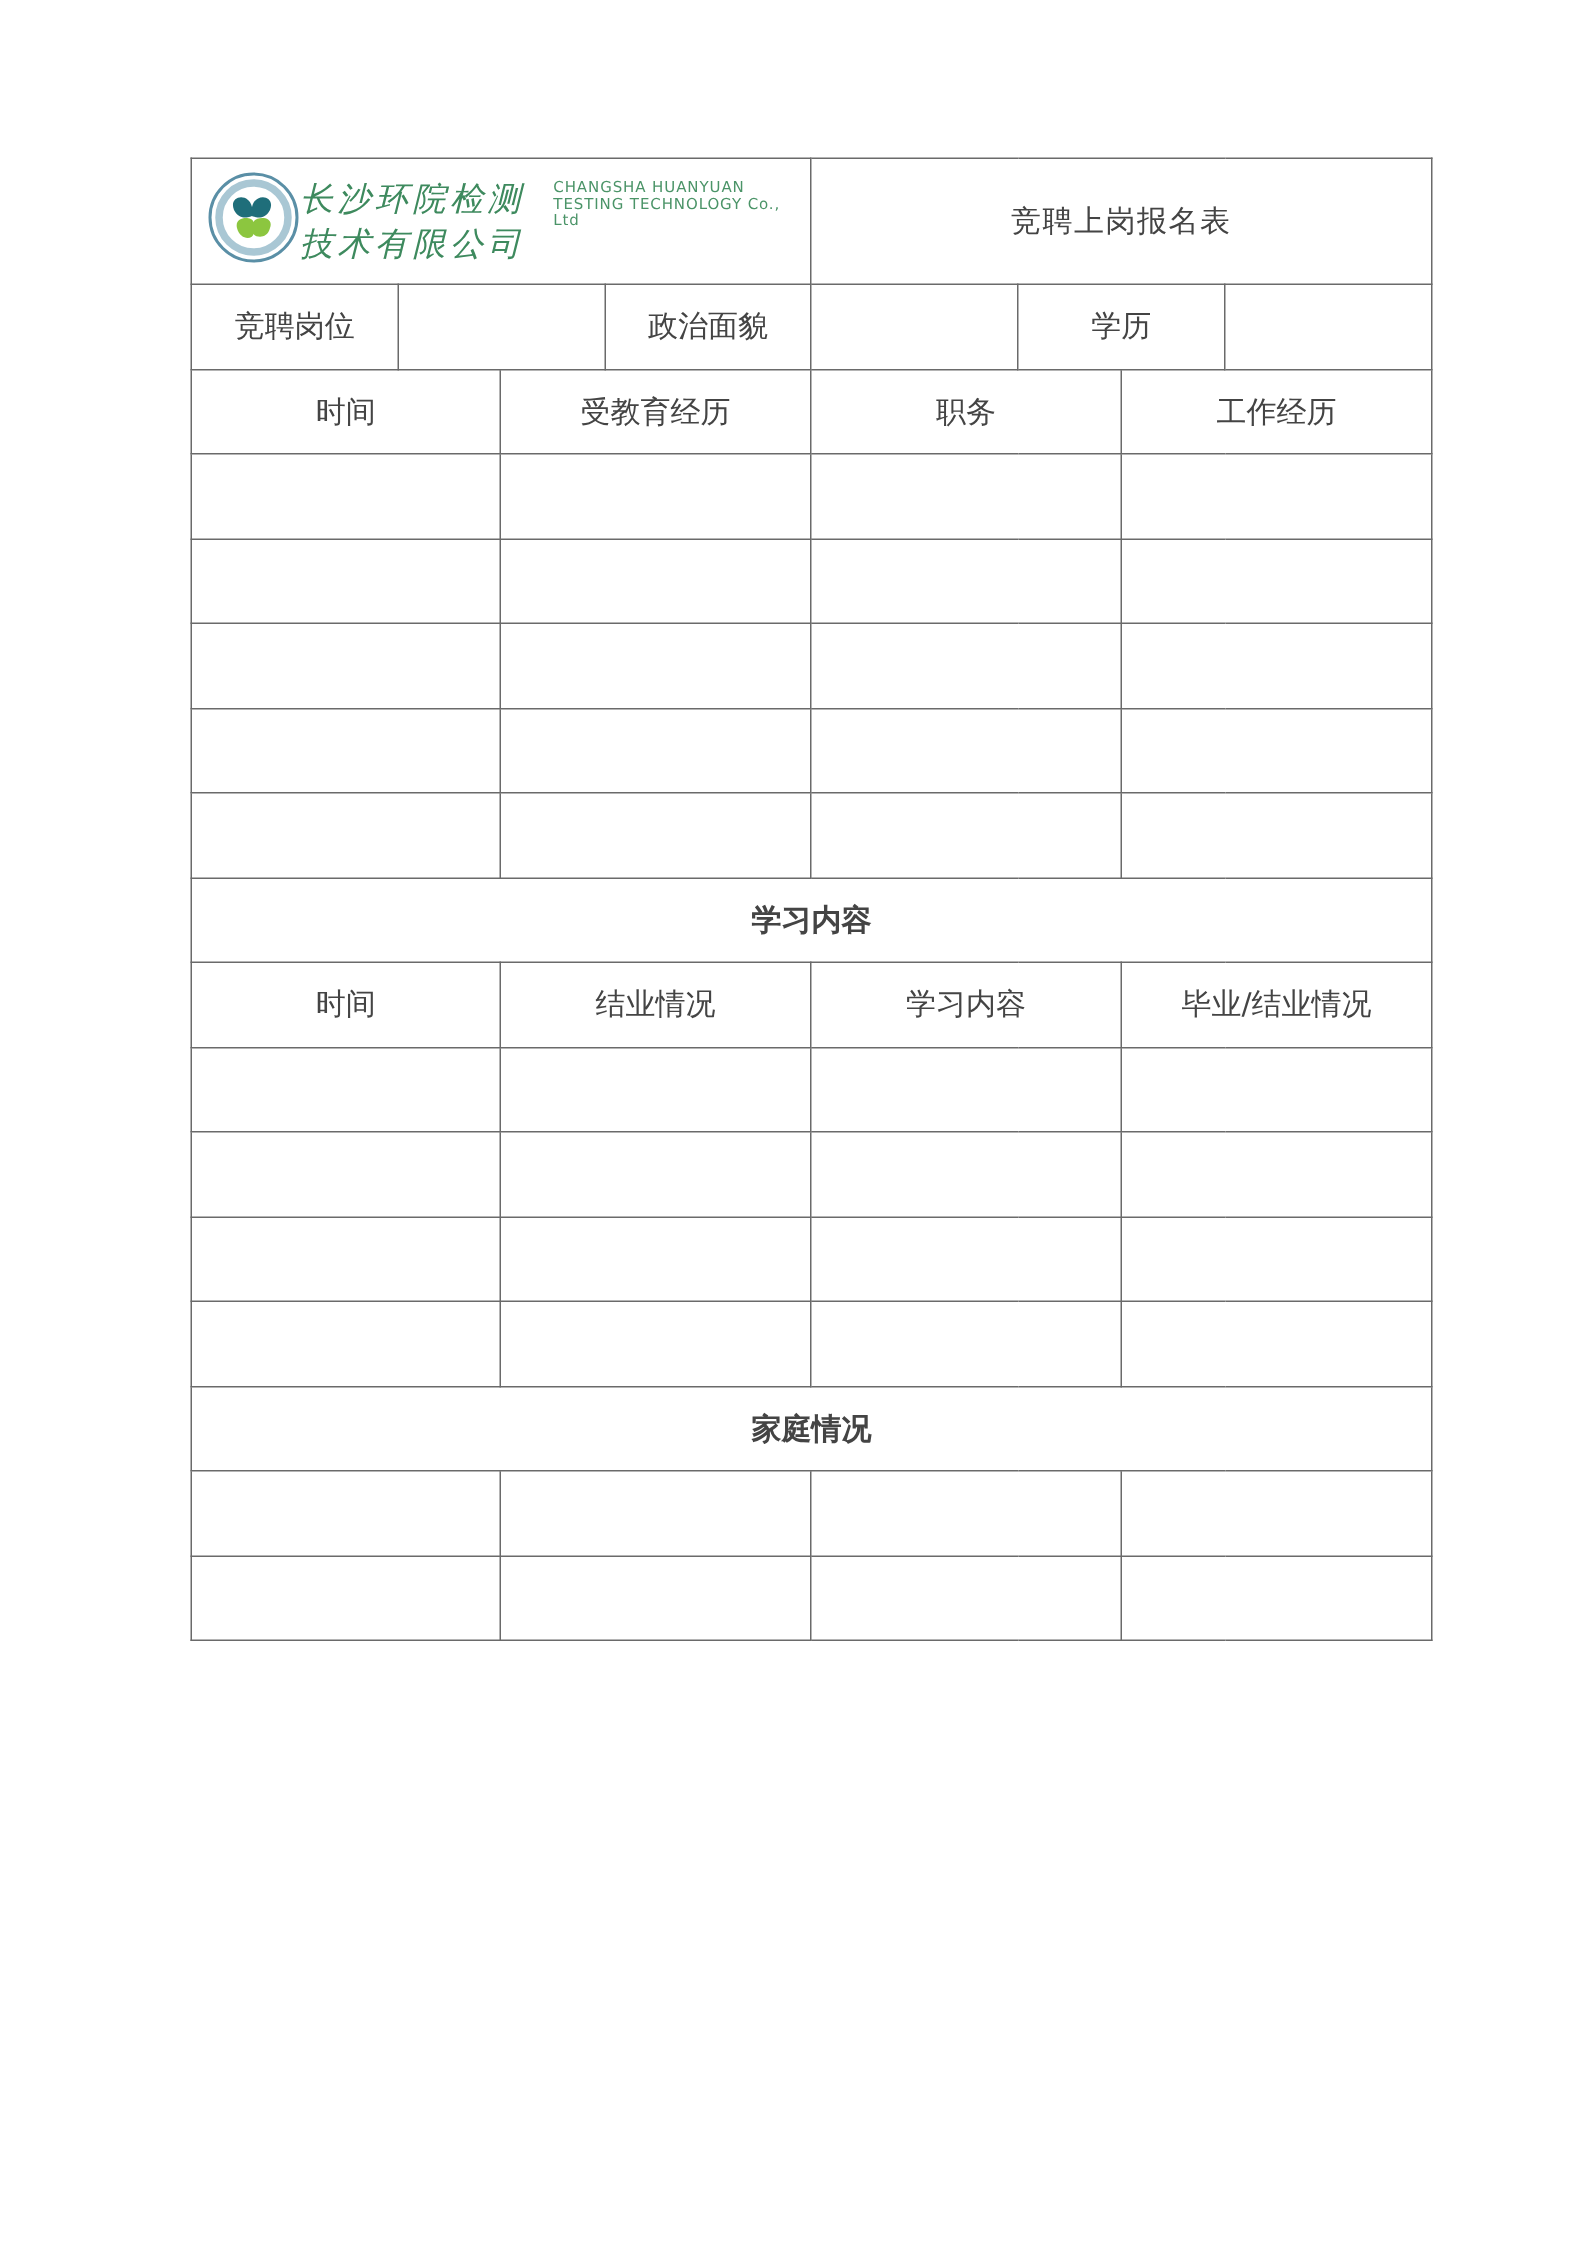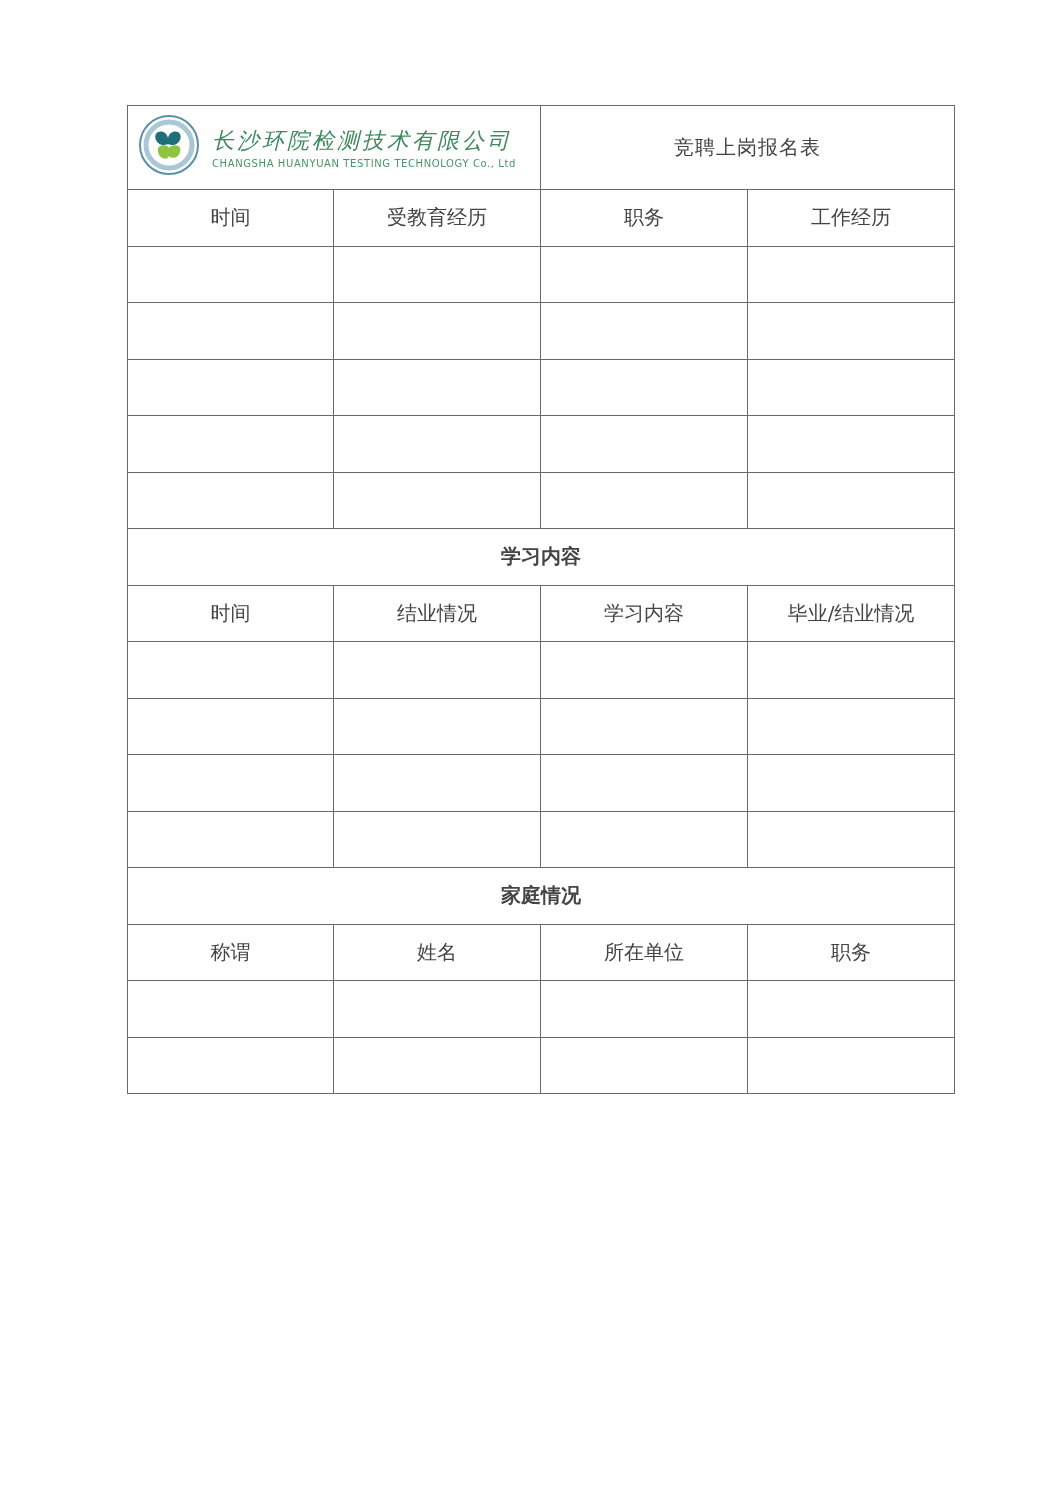--- a/index.html
+++ b/index.html
@@ -3,21 +3,21 @@
 <meta charset="utf-8">
 <style>
   html, body { margin: 0; padding: 0; background: #ffffff; }
   body { width: 1060px; height: 1500px; position: relative; font-family: "DejaVu Sans", sans-serif; color: #3a3a3a; }
   .form { position: absolute; left: 127px; top: 105px; width: 827px; border-collapse: collapse; table-layout: fixed; }
   .form td { border: 1.5px solid #6a6a6a; padding: 0; text-align: center; vertical-align: middle; font-size: 20px; color: #444; }
   .row-header td { height: 83px; }
   .row-56 td { height: 55.5px; }
   .logo-cell { text-align: left !important; }
   .logo-wrap { display: flex; align-items: center; padding-left: 10px; }
-  .logo-text { margin-left: 12px; display: flex; flex-direction: column; }
+  .logo-text { margin-left: 0; display: flex; flex-direction: row; }
   .logo-cn { font-family: "DejaVu Serif", serif; font-style: italic; font-size: 22px; color: #3e8a5e; letter-spacing: 3px; }
   .logo-en { font-size: 10px; color: #4b9468; letter-spacing: 0.6px; margin-top: 2px; }
   .title { font-size: 26px; font-weight: normal; color: #333; letter-spacing: 1px; }
   .section { font-weight: bold; font-size: 20px; color: #3a3a3a; }
 </style>
 </head>
 <body>
 
 <table class="form">
   <colgroup>
@@ -46,20 +46,28 @@
         <div class="logo-text">
           <span class="logo-cn">长沙环院检测技术有限公司</span>
           <span class="logo-en">CHANGSHA HUANYUAN TESTING TECHNOLOGY Co., Ltd</span>
         </div>
       </div>
     </td>
     <td colspan="4" class="title">竞聘上岗报名表</td>
   </tr>
 
 
+  <tr class="row-56">
+    <td>竞聘岗位</td>
+    <td colspan="2"></td>
+    <td>政治面貌</td>
+    <td></td>
+    <td colspan="2">学历</td>
+    <td></td>
+  </tr>
 
   <tr class="row-56">
     <td colspan="2">时间</td>
     <td colspan="2">受教育经历</td>
     <td colspan="2">职务</td>
     <td colspan="2">工作经历</td>
   </tr>
   <tr class="row-56">
     <td colspan="2"></td>
     <td colspan="2"></td>
@@ -122,26 +130,20 @@
     <td colspan="2"></td>
     <td colspan="2"></td>
     <td colspan="2"></td>
     <td colspan="2"></td>
   </tr>
 
   <tr class="row-56">
     <td colspan="8" class="section">家庭情况</td>
   </tr>
   <tr class="row-56">
-    <td colspan="2">称谓</td>
-    <td colspan="2">姓名</td>
-    <td colspan="2">所在单位</td>
-    <td colspan="2">职务</td>
-  </tr>
-  <tr class="row-56">
     <td colspan="2"></td>
     <td colspan="2"></td>
     <td colspan="2"></td>
     <td colspan="2"></td>
   </tr>
   <tr class="row-56">
     <td colspan="2"></td>
     <td colspan="2"></td>
     <td colspan="2"></td>
     <td colspan="2"></td>

